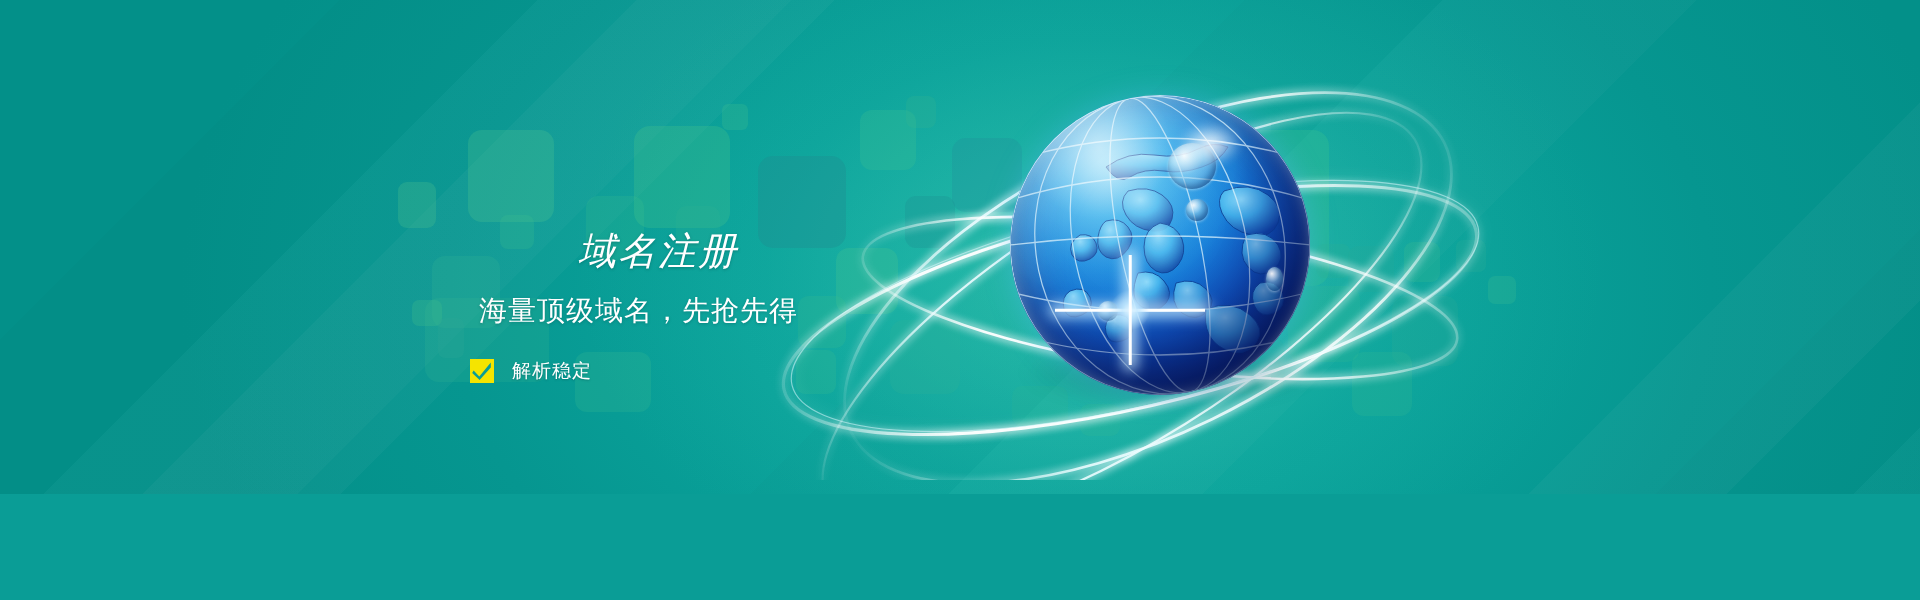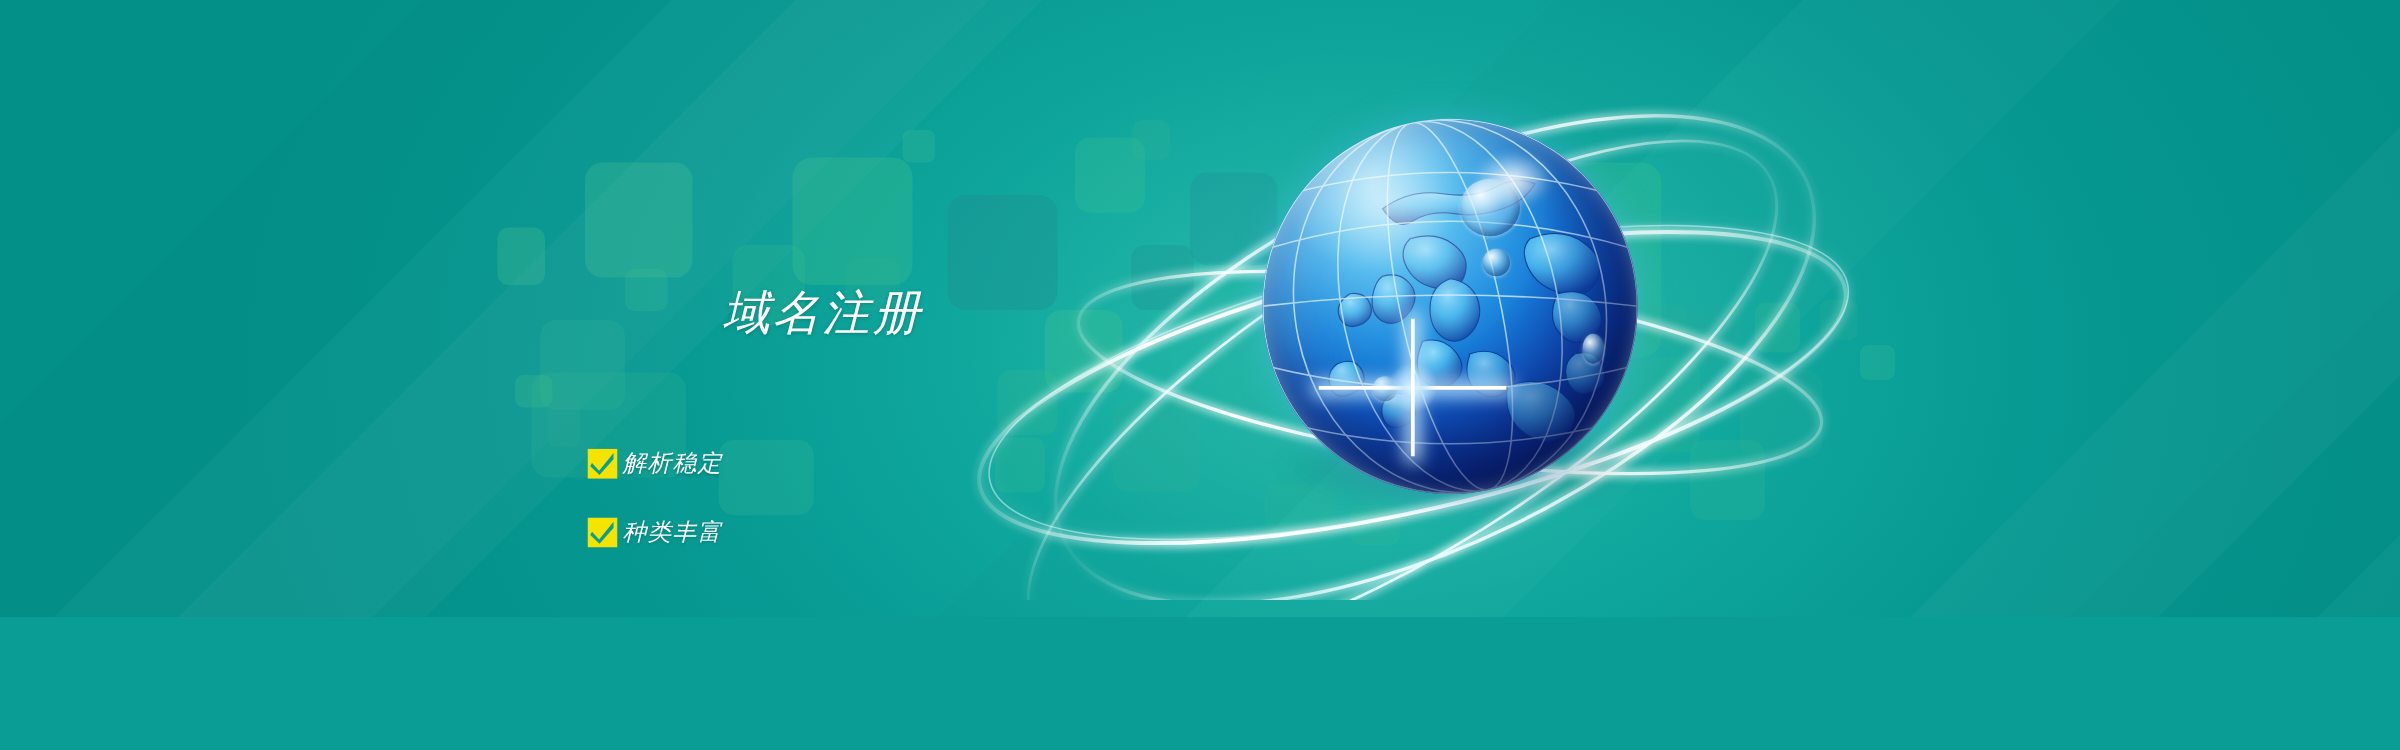--- a/index.html
+++ b/index.html
@@ -205,24 +205,23 @@
     align-items: center;
     width: 208px;
   }
   .check-icon {
     width: 24px;
     height: 24px;
     flex: 0 0 24px;
     display: block;
   }
   .feat-label {
-    margin-left: 4px;
+    margin-left: 18px;
     font-size: 19px;
     color: #ffffff;
-    font-style: italic;
     letter-spacing: 1px;
     white-space: nowrap;
     text-shadow: 0 1px 2px rgba(0,60,60,0.35);
   }
 </style>
 </head>
 <body>
 
 <div id="banner">
 
@@ -376,36 +375,30 @@
       <div class="globe-rim"></div>
     </div>
 
     <div class="flare">
       <div class="flare-core"></div>
     </div>
   </div>
 
   <div class="copy">
     <div class="title">域名注册</div>
+    <div class="subtitle">海量顶级域名，先抢先得</div>
 
     <div class="features">
       <div class="feat-row">
         <div class="feat">
           <svg class="check-icon" viewBox="0 0 24 24">
             <rect x="0" y="0" width="24" height="24" fill="#f5e400"></rect>
             <path d="M3.6 11.4 L9.3 17.6 L20.8 3.4 L20.8 8.4 L9.6 21.0 L2.2 14.0 Z" fill="#0a9d96"></path>
           </svg>
           <span class="feat-label">解析稳定</span>
         </div>
       </div>
       <div class="feat-row">
-        <div class="feat">
-          <svg class="check-icon" viewBox="0 0 24 24">
-            <rect x="0" y="0" width="24" height="24" fill="#f5e400"></rect>
-            <path d="M3.6 11.4 L9.3 17.6 L20.8 3.4 L20.8 8.4 L9.6 21.0 L2.2 14.0 Z" fill="#0a9d96"></path>
-          </svg>
-          <span class="feat-label">种类丰富</span>
-        </div>
       </div>
     </div>
   </div>
 
 </div>
 
 </body></html>

